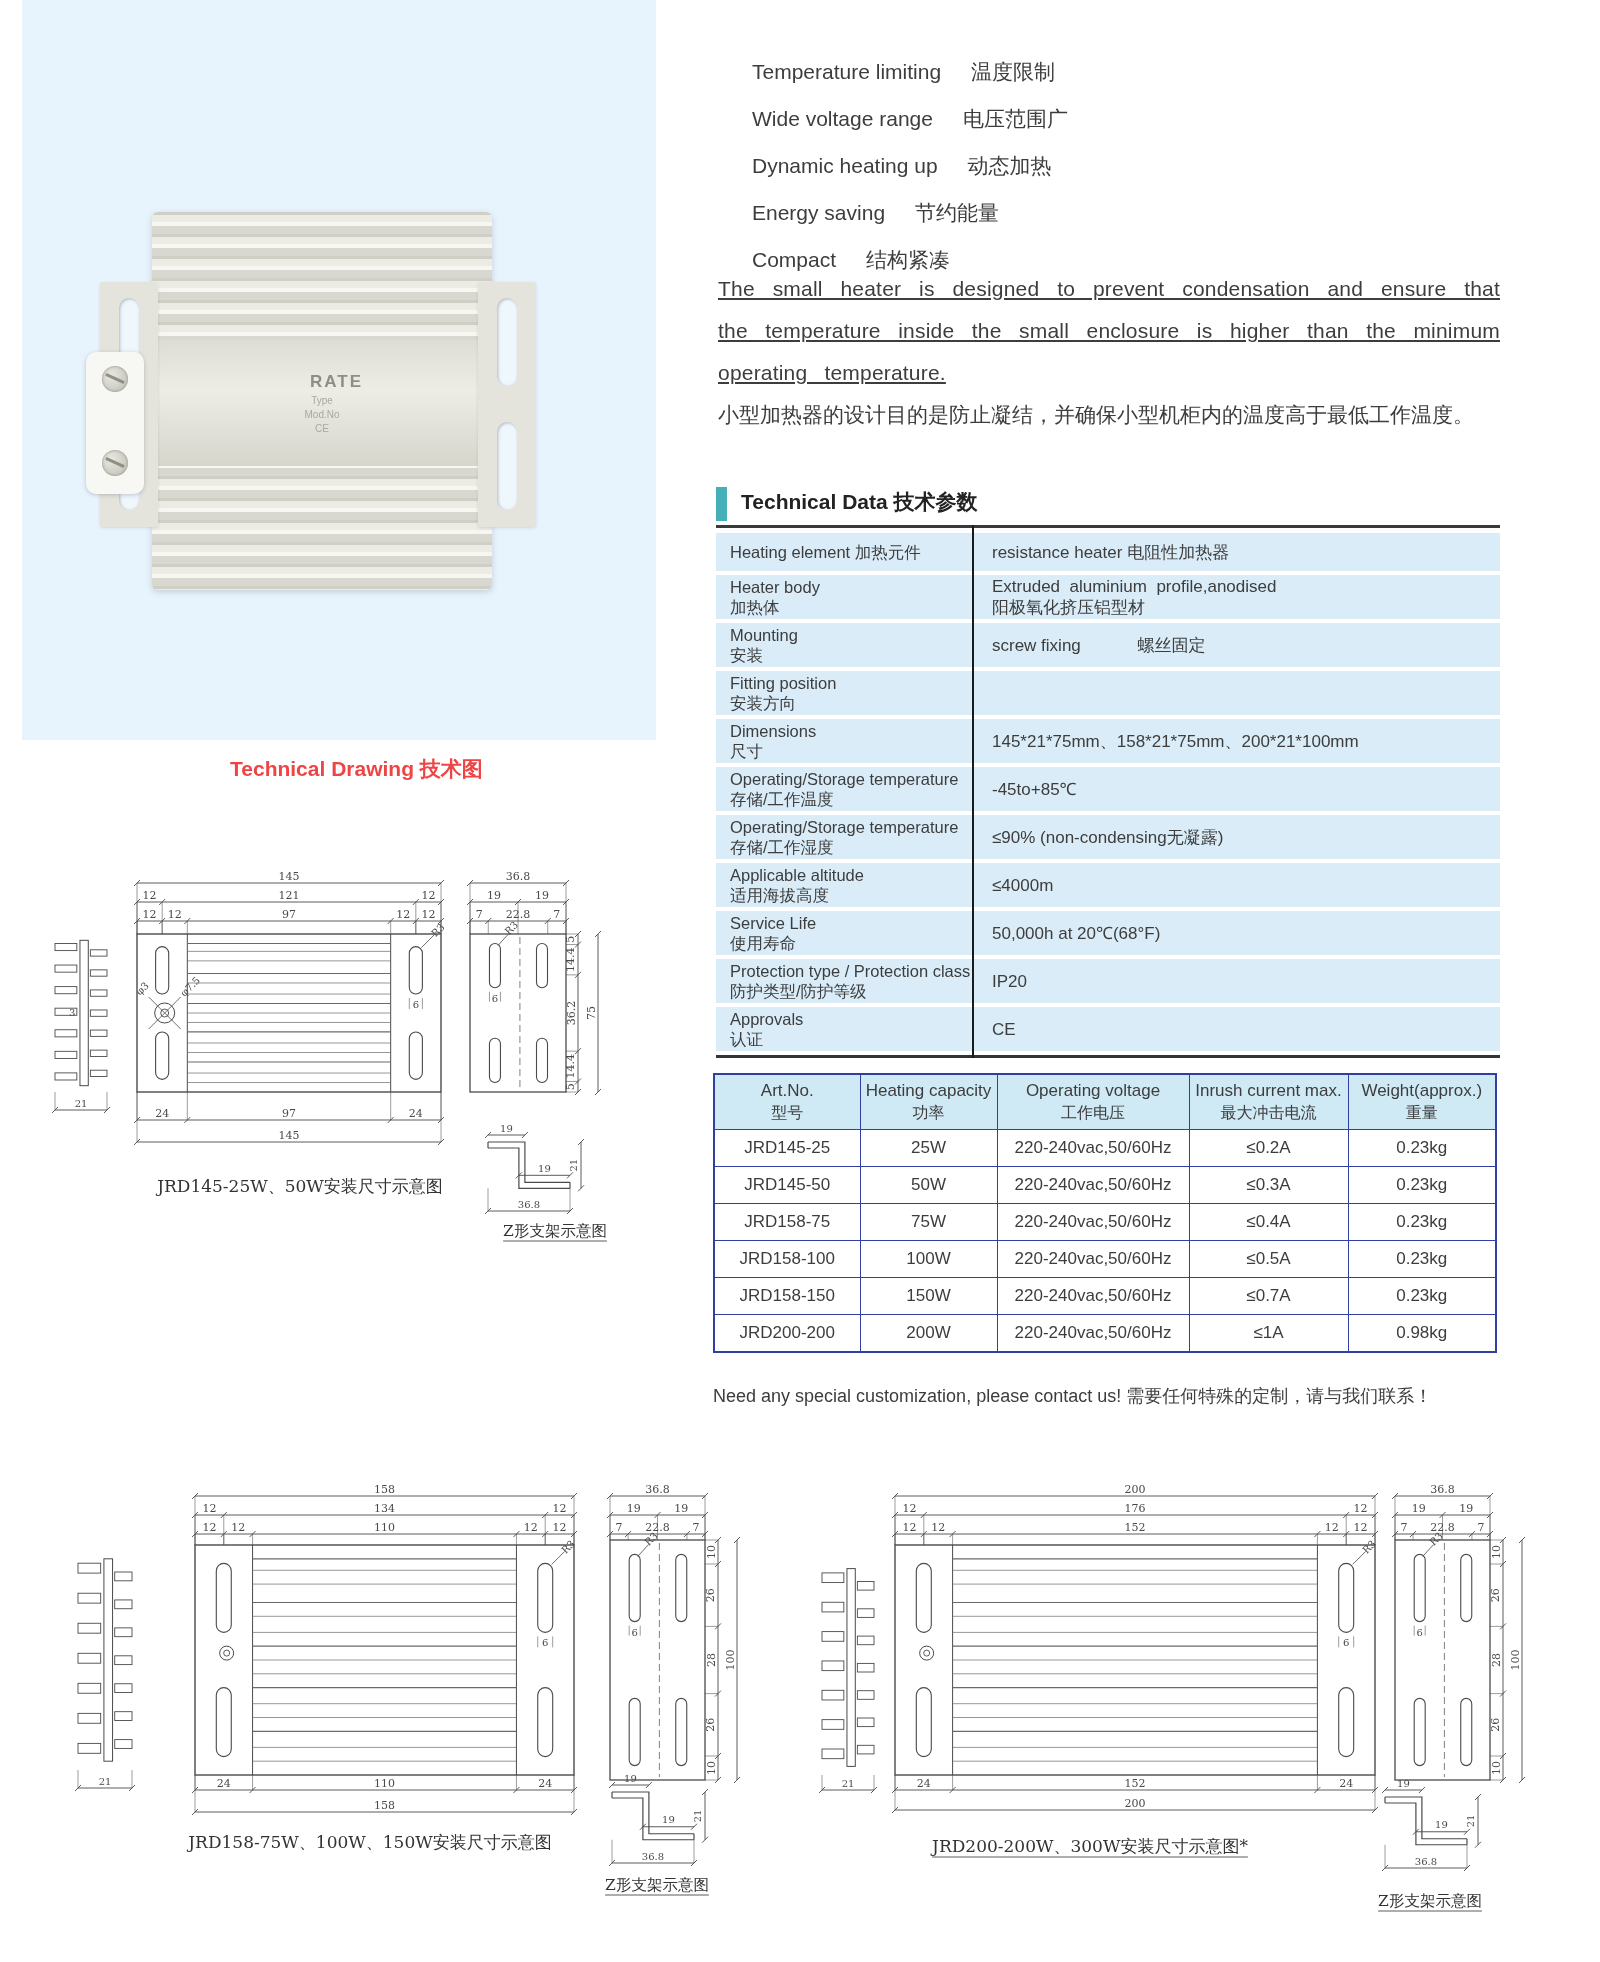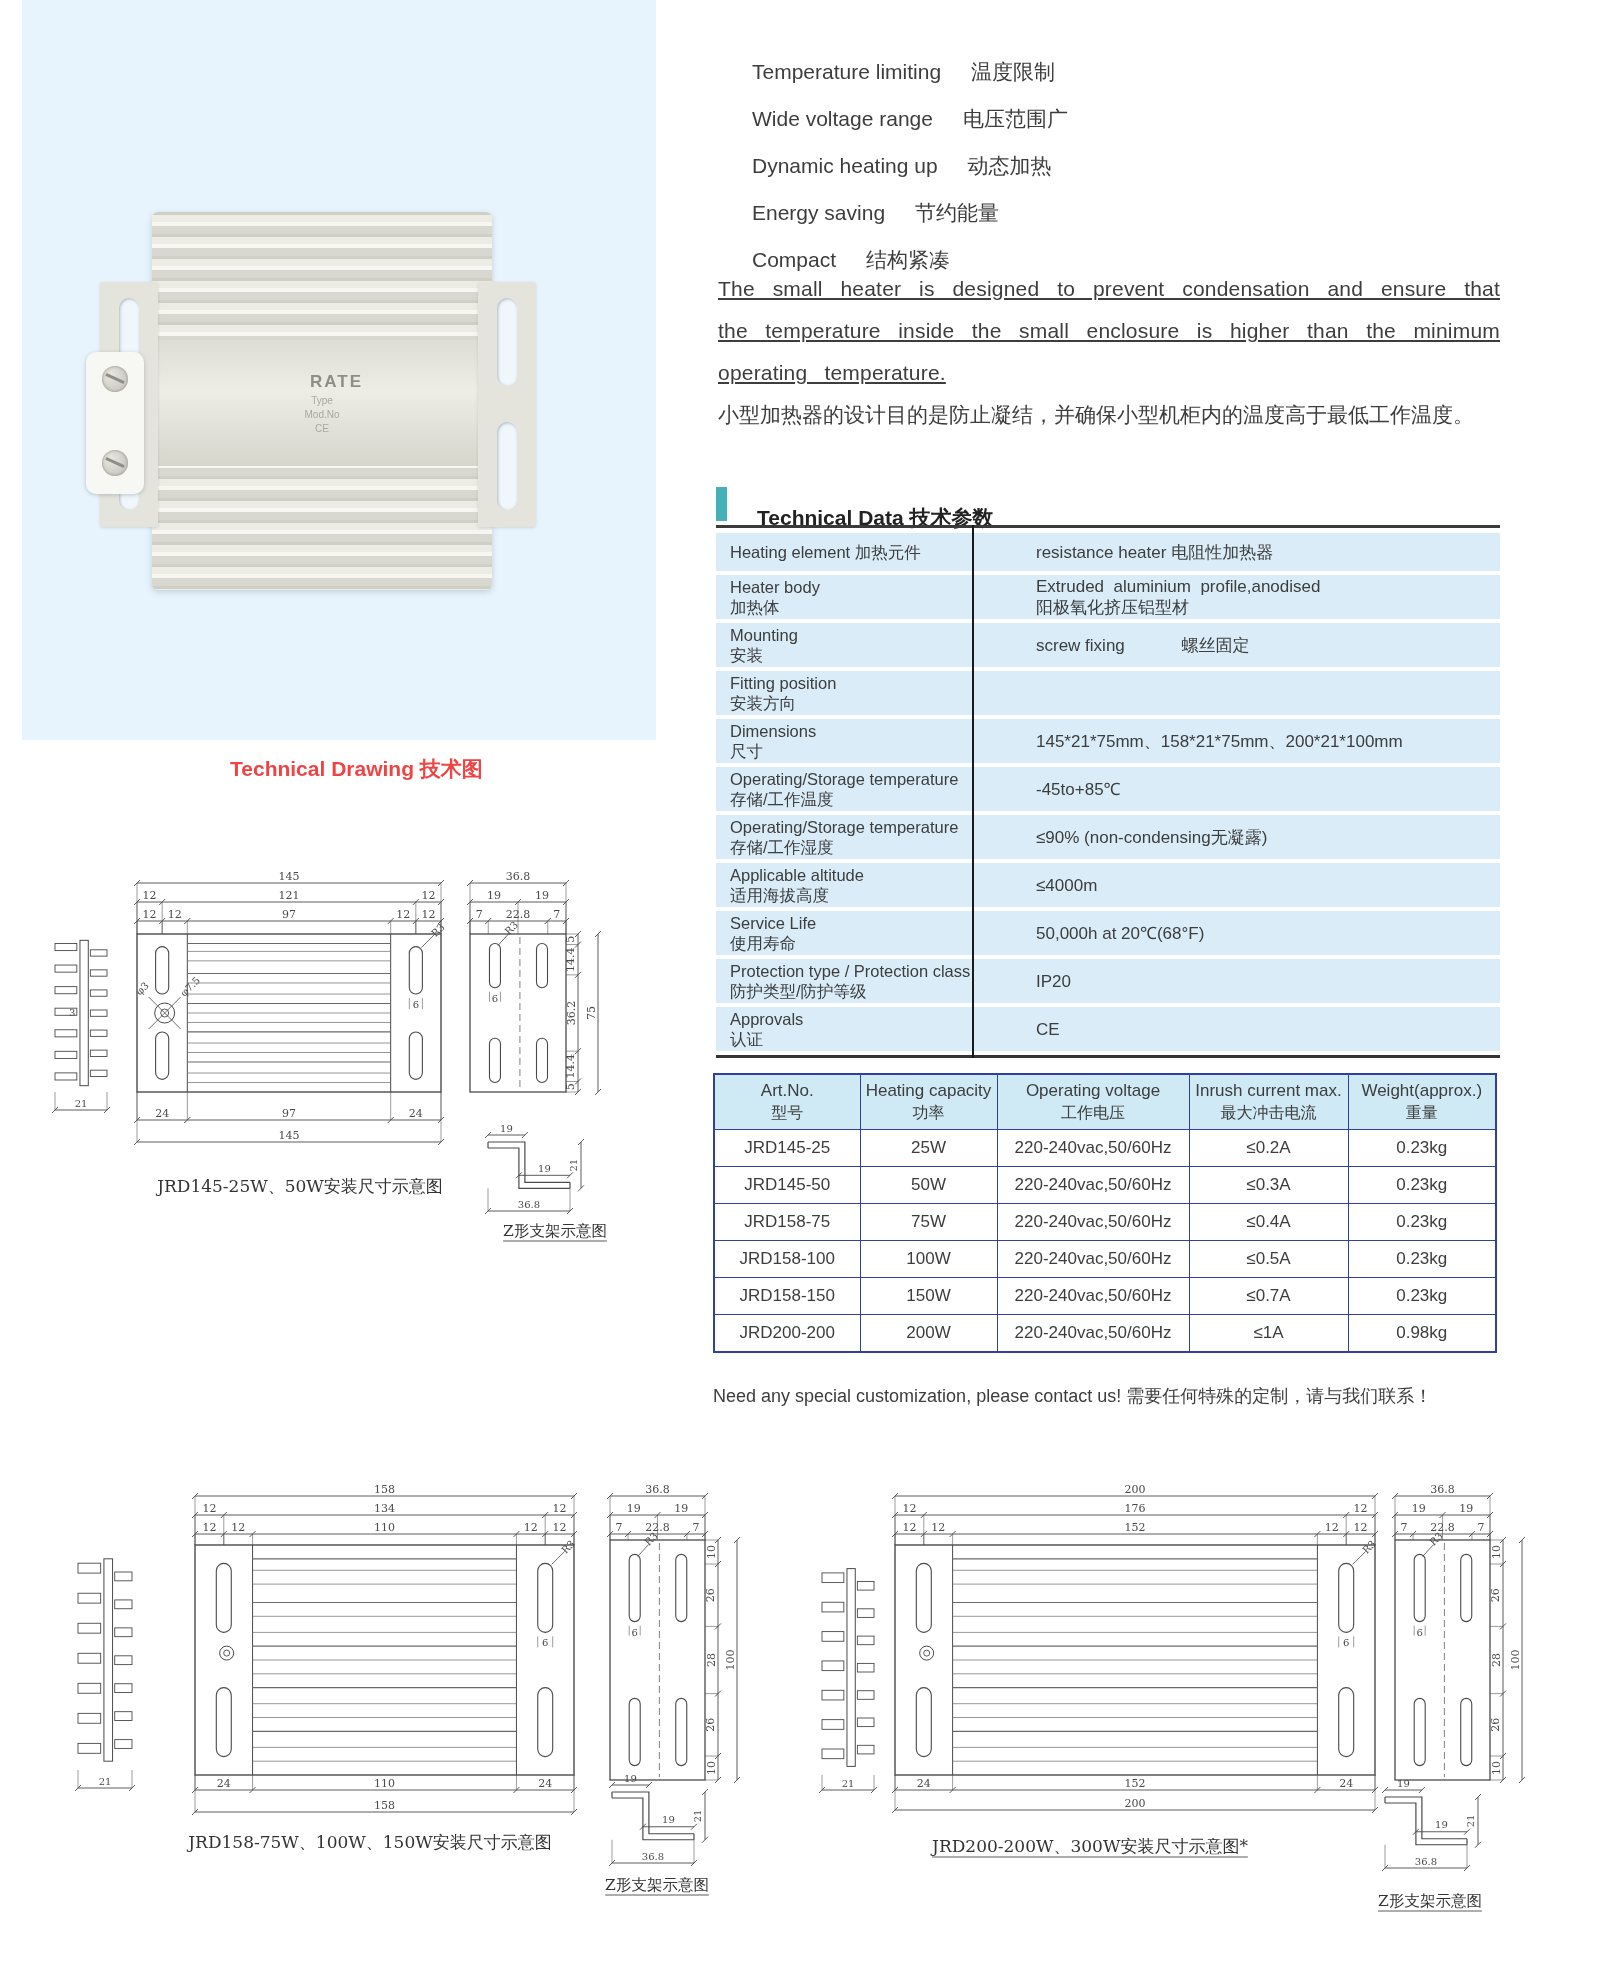--- a/index.html
+++ b/index.html
@@ -26,24 +26,24 @@
   .feat{height:47px;line-height:47px;font-size:21px;margin-left:34px;}
   .feat .zh{margin-left:30px;}
 
   
   .description{position:absolute;left:718px;top:268px;width:782px;font-size:21px;line-height:42px;}
   .desc-en{margin:0;text-align:justify;word-spacing:11px;letter-spacing:.2px;text-decoration:underline;}
   .desc-zh{margin:0;}
 
   
   .accent{position:absolute;left:716px;top:487px;width:11px;height:34px;background:#45b0b8;}
-  .td-title{position:absolute;left:741px;top:488px;font-size:21px;font-weight:bold;color:#222;margin:16px;}
+  .td-title{position:absolute;left:741px;top:488px;font-size:21px;font-weight:bold;color:#222;margin:0;}
   .td-rule{position:absolute;left:716px;top:525px;width:784px;height:2.5px;background:#3a3a3a;}
   #tdTable{position:absolute;left:716px;top:533px;width:784px;}
-  .td-row{display:flex;background:#d9ecf8;margin-bottom:4px;height:44px;gap:44px;}
+  .td-row{display:flex;background:#d9ecf8;margin-bottom:4px;height:44px;}
   .td-row.single{height:38px;}
   .td-label{width:256px;box-sizing:border-box;padding-left:14px;display:flex;flex-direction:column;justify-content:center;font-size:16.5px;line-height:20px;white-space:pre-line;}
   .td-value{flex:1;box-sizing:border-box;padding-left:20px;display:flex;flex-direction:column;justify-content:center;font-size:17px;line-height:21px;white-space:pre-wrap;}
   .td-bottom{height:2.5px;background:#333;}
   .td-divider{position:absolute;left:256px;top:-8px;bottom:0;width:1.6px;background:#1a1a1a;}
 
   
   #specTable{position:absolute;left:713px;top:1073px;border-collapse:collapse;table-layout:fixed;border:2.5px solid #3140a0;background:#fff;}
   #specTable th,#specTable td{border:1.6px solid #3140a0;text-align:center;padding:0;}
   #specTable th{background:#cfe9f5;font-weight:normal;height:54px;}

